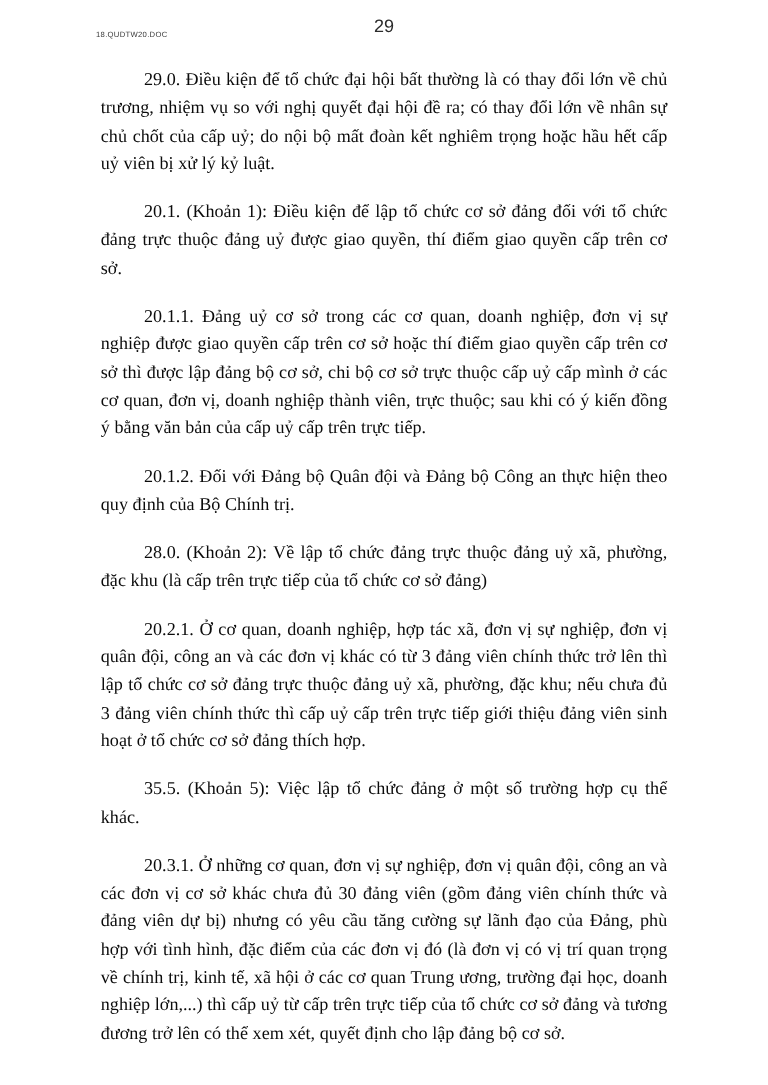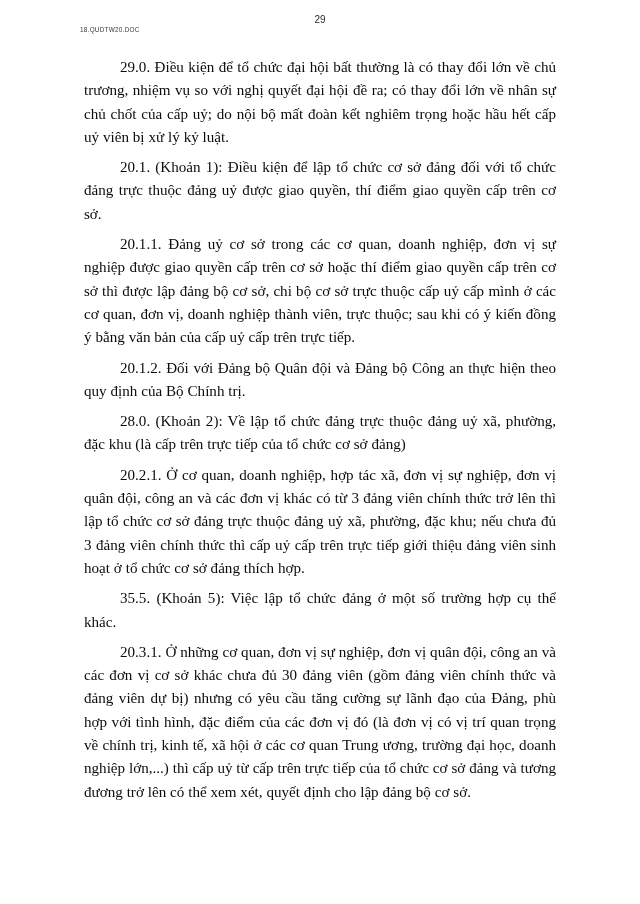--- a/index.html
+++ b/index.html
@@ -30,21 +30,21 @@
     color: #3a3a3a;
     white-space: nowrap;
   }
   .folio {
     position: absolute;
     top: 14px;
     left: 0;
     width: 640px;
     text-align: center;
     font-family: "Liberation Sans", "DejaVu Sans", sans-serif;
-    font-size: 10px;
+    font-size: 15px;
     color: #2b2b2b;
   }
   
   .body-block {
     position: absolute;
     top: 56px;
     left: 84px;
     width: 472px;
   }
   p.para {
@@ -52,21 +52,21 @@
     padding: 0;
     font-size: 15.1px;
     line-height: 23.3px;
     text-align: justify;
     text-indent: 36px;
     text-justify: inter-word;
     hyphens: none;
     word-spacing: 0.1px;
   }
   p.para.gap {
-    margin-top: 7px;
+    margin-top: 17px;
   }
   p.para.heading {
     font-weight: bold;
     margin-top: 8px;
   }
 </style>
 </head>
 <body>
 
 <div class="page">

